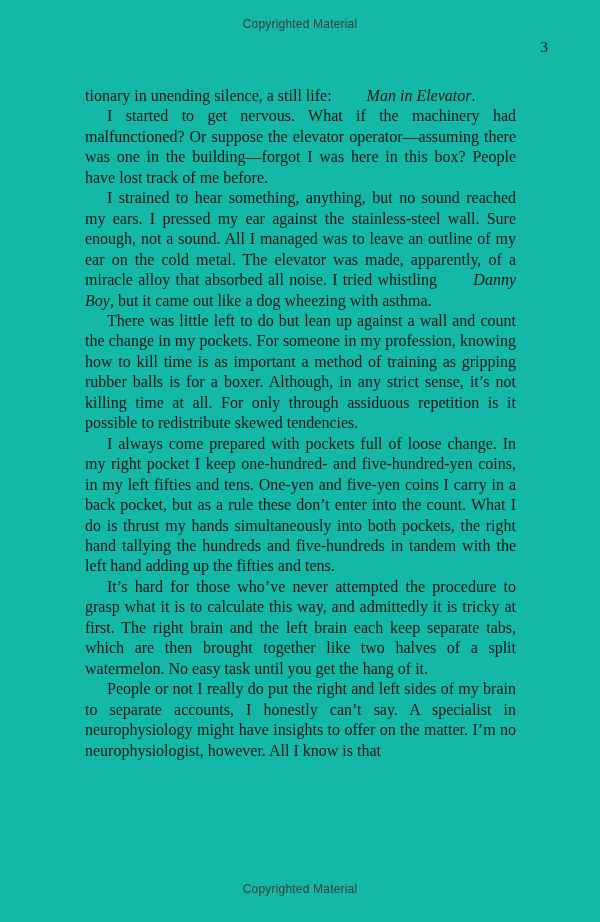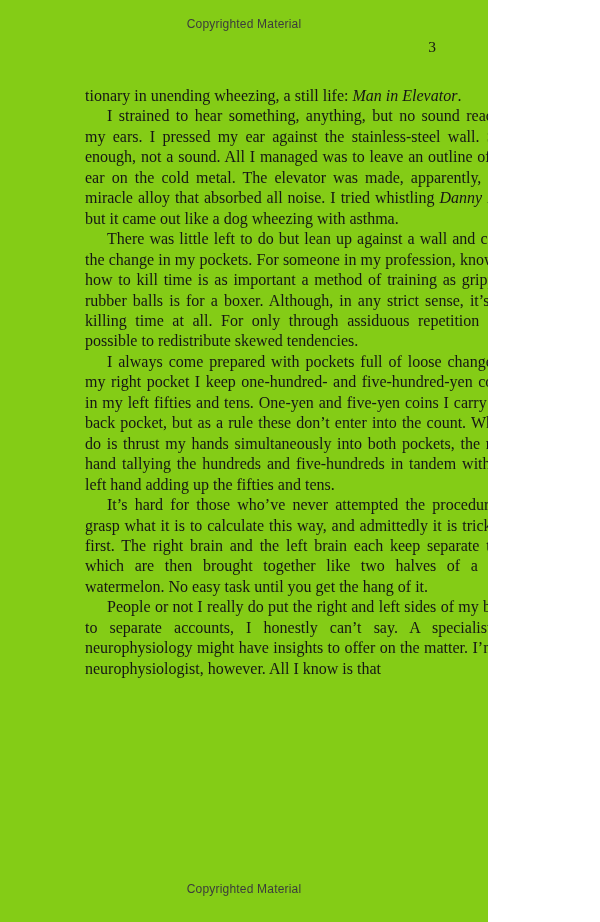--- a/index.html
+++ b/index.html
@@ -2,23 +2,23 @@
 <html><head>
 <meta charset="utf-8">
 <style>
   html, body {
     margin: 0;
     padding: 0;
     background: #ffffff;
   }
   .page {
     position: relative;
-    width: 488px;
+    width: 600px;
     height: 922px;
-    background: #84cc16;
+    background: #14b8a6;
     overflow: hidden;
     font-family: "Liberation Serif", serif;
     color: #151515;
   }
   .header-notice,
   .footer-notice {
     position: absolute;
     left: 0;
     width: 100%;
     text-align: center;
@@ -48,33 +48,35 @@
   }
   .para {
     margin: 0;
     padding: 0;
   }
   .para.indent {
     text-indent: 22px;
   }
   .italic {
     font-style: italic;
+    margin-left: 31px;
   }
 </style>
 </head>
 <body>
 
 <div class="page">
 
   <div class="header-notice">Copyrighted Material</div>
 
   <div class="page-number">3</div>
 
   <div class="body-text" id="paragraphs">
-      <p class="para"><span>tionary in unending wheezing, a still life: </span><span class="italic">Man in Elevator</span><span>.</span></p>
+      <p class="para"><span>tionary in unending silence, a still life: </span><span class="italic">Man in Elevator</span><span>.</span></p>
+      <p class="para indent"><span>I started to get nervous. What if the machinery had malfunctioned? Or suppose the elevator operator—assuming there was one in the building—forgot I was here in this box? People have lost track of me before.</span></p>
       <p class="para indent"><span>I strained to hear something, anything, but no sound reached my ears. I pressed my ear against the stainless-steel wall. Sure enough, not a sound. All I managed was to leave an outline of my ear on the cold metal. The elevator was made, apparently, of a miracle alloy that absorbed all noise. I tried whistling </span><span class="italic">Danny Boy</span><span>, but it came out like a dog wheezing with asthma.</span></p>
       <p class="para indent"><span>There was little left to do but lean up against a wall and count the change in my pockets. For someone in my profession, knowing how to kill time is as important a method of training as gripping rubber balls is for a boxer. Although, in any strict sense, it’s not killing time at all. For only through assiduous repetition is it possible to redistribute skewed tendencies.</span></p>
       <p class="para indent"><span>I always come prepared with pockets full of loose change. In my right pocket I keep one-hundred- and five-hundred-yen coins, in my left fifties and tens. One-yen and five-yen coins I carry in a back pocket, but as a rule these don’t enter into the count. What I do is thrust my hands simultaneously into both pockets, the right hand tallying the hundreds and five-hundreds in tandem with the left hand adding up the fifties and tens.</span></p>
       <p class="para indent"><span>It’s hard for those who’ve never attempted the procedure to grasp what it is to calculate this way, and admittedly it is tricky at first. The right brain and the left brain each keep separate tabs, which are then brought together like two halves of a split watermelon. No easy task until you get the hang of it.</span></p>
       <p class="para indent"><span>People or not I really do put the right and left sides of my brain to separate accounts, I honestly can’t say. A specialist in neurophysiology might have insights to offer on the matter. I’m no neurophysiologist, however. All I know is that</span></p>
     </div>
 
   <div class="footer-notice">Copyrighted Material</div>
 
 </div>

